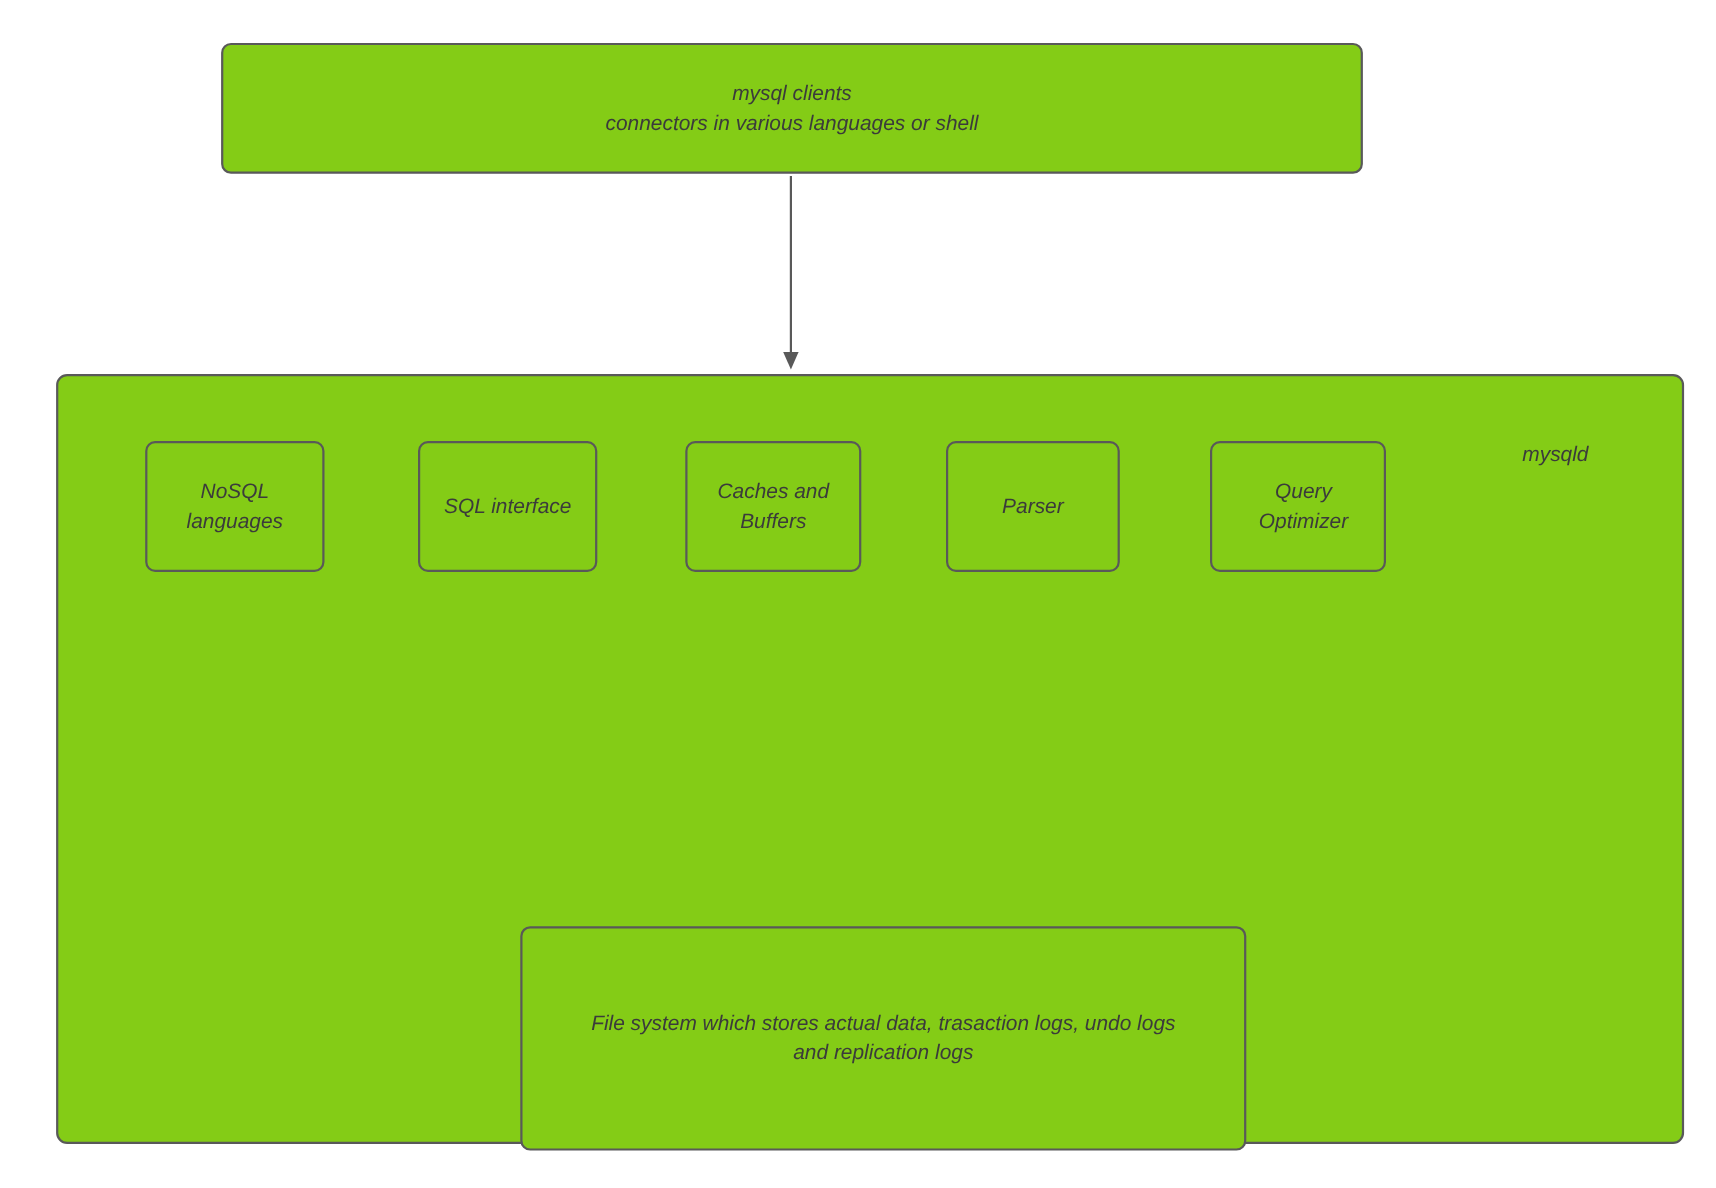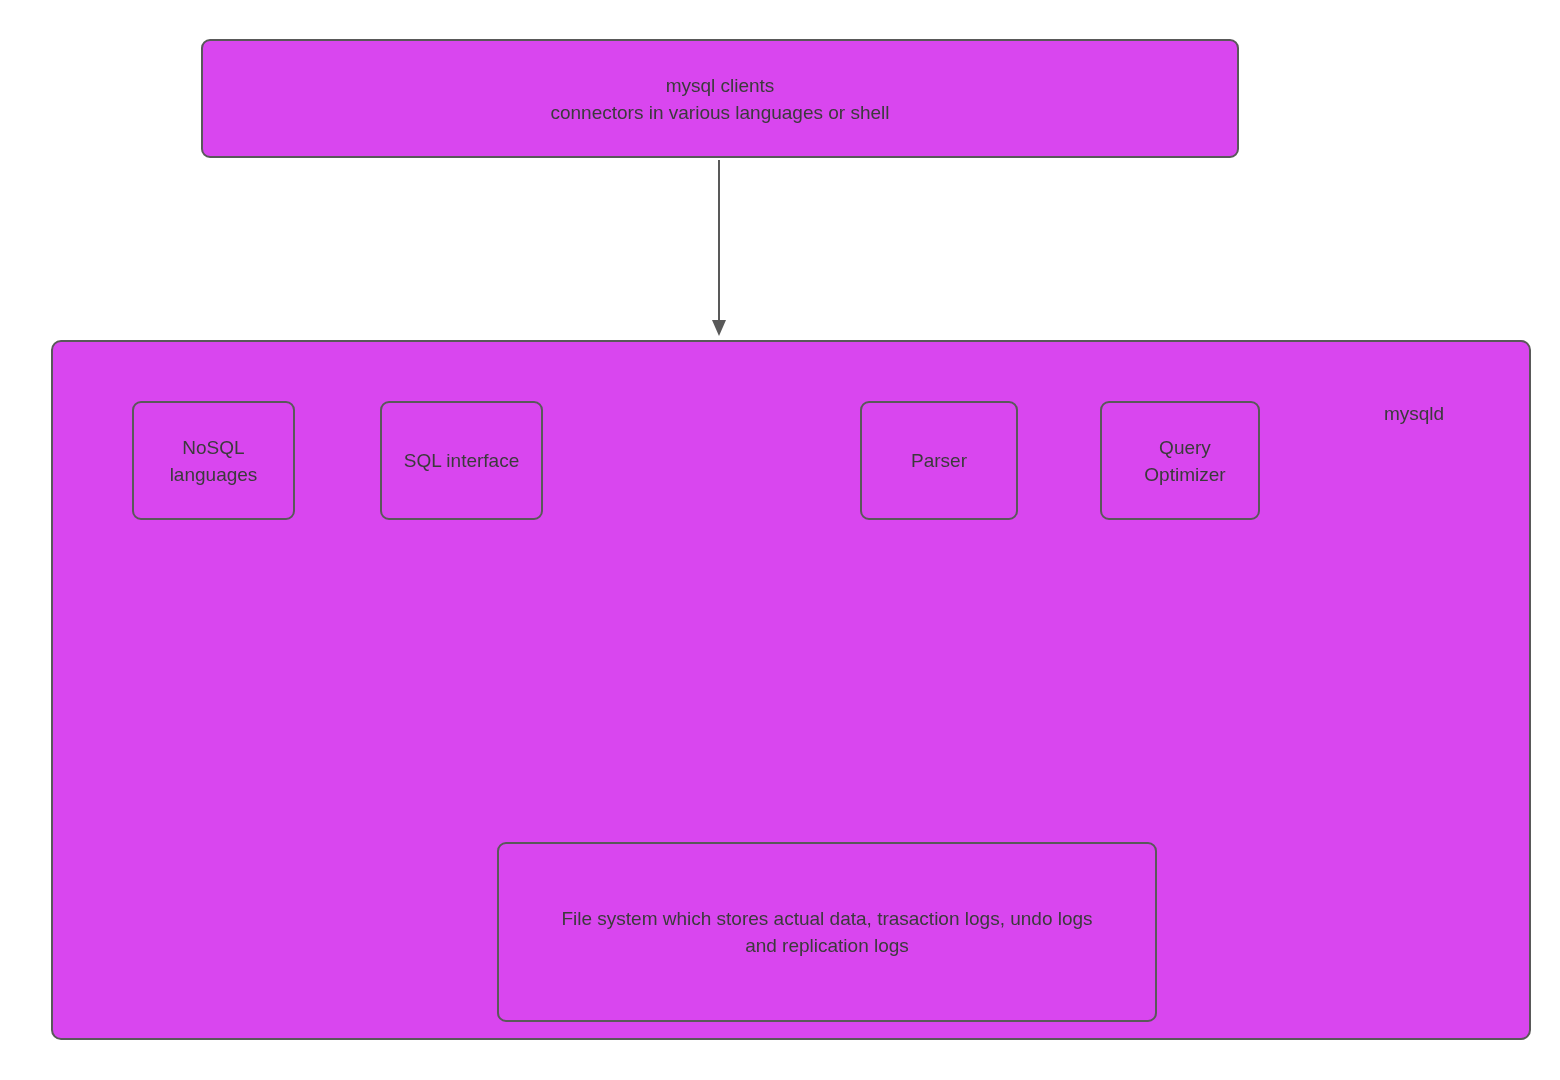--- a/index.html
+++ b/index.html
@@ -15,25 +15,26 @@
     font-family: "Liberation Sans", sans-serif;
     color: #3b3b3b;
     font-size: 19px;
     line-height: 27px;
   }
   .box {
     position: absolute;
     box-sizing: border-box;
     border: 2px solid #595959;
     border-radius: 9px;
-    background: #d946ef;
+    background: #84cc16;
     display: flex;
     align-items: center;
     justify-content: center;
     text-align: center;
+    font-style: italic;
   }
   .box span {
     white-space: pre-line;
     display: block;
     padding: 0 10px;
   }
   .client-box {
     left: 201px; top: 39px;
     width: 1038px; height: 119px;
   }
@@ -70,22 +71,22 @@
   .comp-0 { left: 79px;   width: 163px; }
   .comp-1 { left: 327px;  width: 163px; }
   .comp-2 { left: 570px;  width: 160px; }
   .comp-3 { left: 807px;  width: 158px; }
   .comp-4 { left: 1047px; width: 160px; padding-left: 10px; }
   .storage-box {
     left: 420px; top: 280px;
     width: 660px; height: 180px;
   }
   .filesystem-box {
-    left: 444px; top: 500px;
-    width: 660px; height: 180px;
+    left: 420px; top: 500px;
+    width: 660px; height: 204px;
   }
 </style>
 </head>
 <body>
 
 <div class="canvas">
 
   <div class="box client-box">
     <span>mysql clients
 connectors in various languages or shell</span>
@@ -98,20 +99,24 @@
 
     <div class="server-label">mysqld</div>
 
     <div class="box comp comp-0">
       <span>NoSQL
 languages</span>
     </div>
     <div class="box comp comp-1">
       <span>SQL interface</span>
     </div>
+    <div class="box comp comp-2">
+      <span>Caches and
+Buffers</span>
+    </div>
     <div class="box comp comp-3">
       <span>Parser</span>
     </div>
     <div class="box comp comp-4">
       <span>Query
 Optimizer</span>
     </div>
 
 
     <div class="box filesystem-box">

